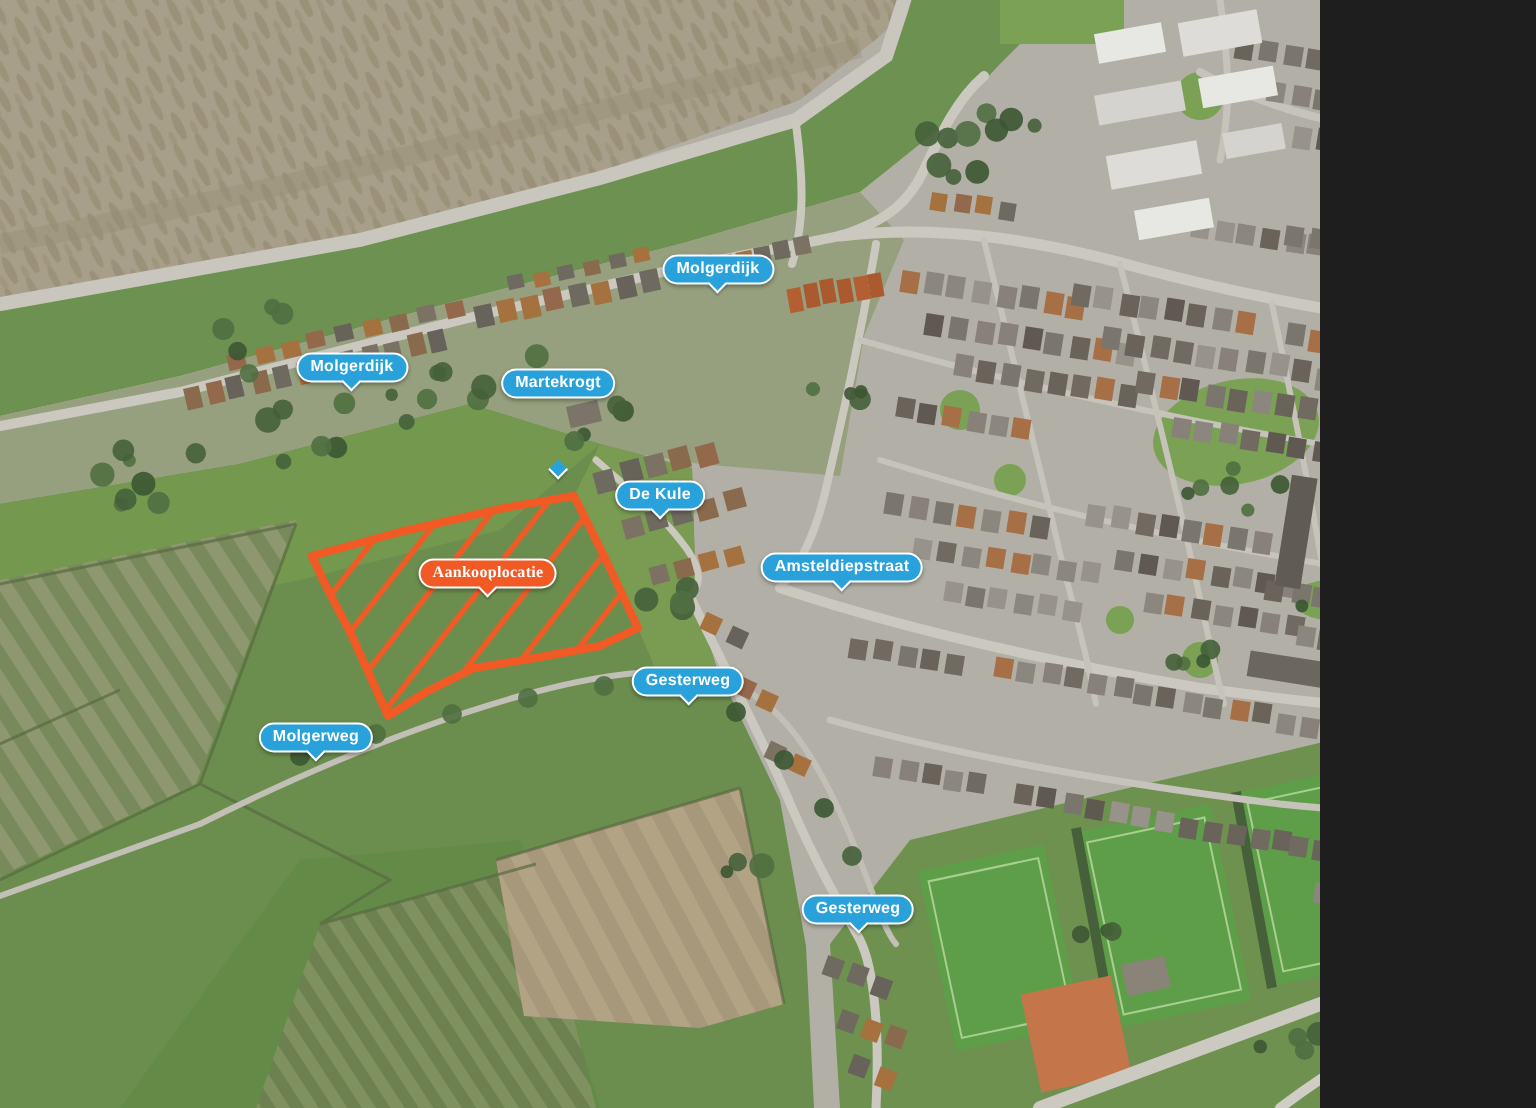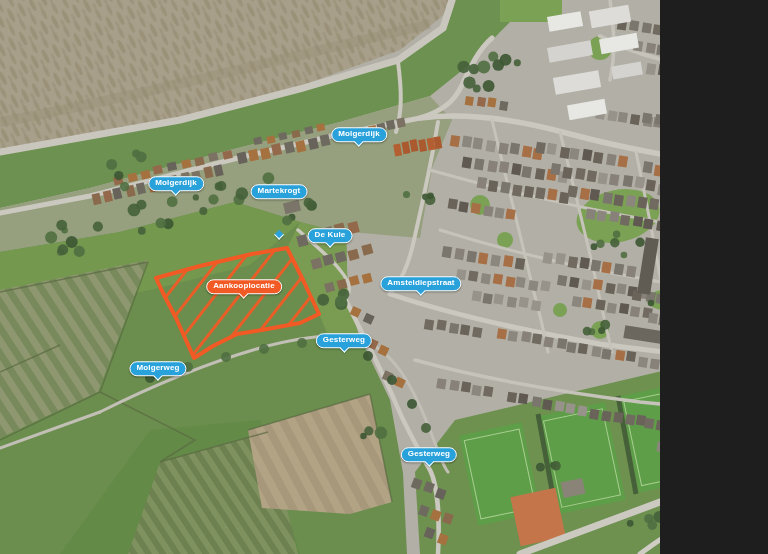--- a/index.html
+++ b/index.html
@@ -612,25 +612,25 @@
         <span class="pin-tail"></span>
       </div>
       <div class="pin" style="left: 176px; top: 185px; --c: #29a2dc;">
         <span class="pin-bubble">Molgerdijk</span>
         <span class="pin-tail"></span>
       </div>
       <div class="pin" style="left: 279px; top: 211px; gap: 36px; --c: #29a2dc;">
         <span class="pin-bubble">Martekrogt</span>
         <span class="pin-tail"></span>
       </div>
-      <div class="pin" style="left: 330px; top: 237px; --c: #29a2dc;">
+      <div class="pin" style="left: 330px; top: 249px; --c: #29a2dc;">
         <span class="pin-bubble">De Kule</span>
         <span class="pin-tail"></span>
       </div>
-      <div class="pin" style="left: 244px; top: 288px; --c: #f15a24;">
+      <div class="pin" style="left: 244px; top: 288px; font-family: Liberation Serif, serif; --c: #f15a24;">
         <span class="pin-bubble">Aankooplocatie</span>
         <span class="pin-tail"></span>
       </div>
       <div class="pin" style="left: 421px; top: 285px; --c: #29a2dc;">
         <span class="pin-bubble">Amsteldiepstraat</span>
         <span class="pin-tail"></span>
       </div>
       <div class="pin" style="left: 344px; top: 342px; --c: #29a2dc;">
         <span class="pin-bubble">Gesterweg</span>
         <span class="pin-tail"></span>

